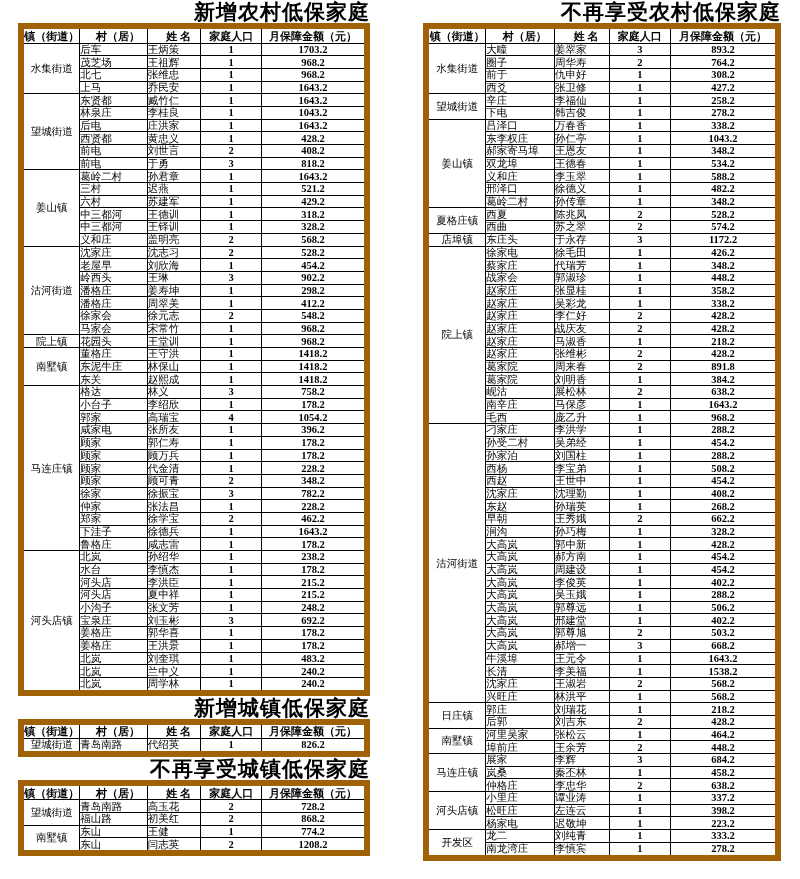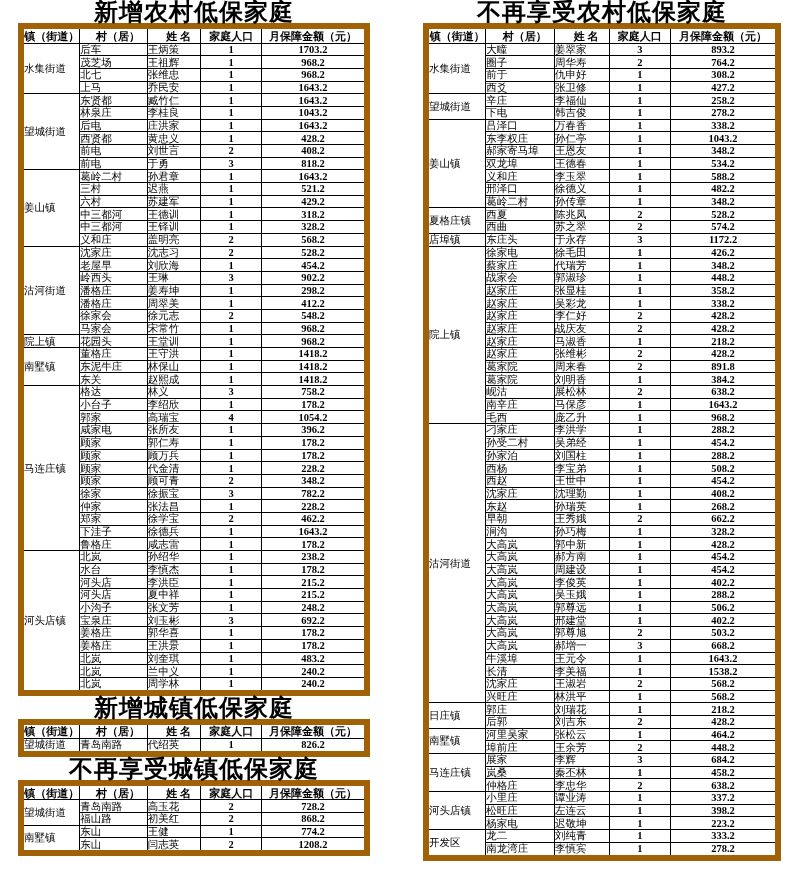--- a/index.html
+++ b/index.html
@@ -9,24 +9,24 @@
     background:#ffffff;
     color:#000000;
     font-family:"Liberation Serif","DejaVu Serif",serif;
     overflow:hidden;
   }
   .col{position:absolute;top:0;}
   .col-left{left:18px;width:352px;}
   .col-right{left:423px;width:358px;border-radius:11px;}
   h1.tbl-title{
     margin:0;
-    text-align:center;
+    text-align:right;
     font-family:"Liberation Sans","DejaVu Sans",sans-serif;
     font-weight:bold;
-    font-size:24px;
+    font-size:21px;
     line-height:23px;
     color:#000000;
     letter-spacing:1px;
   }
   .title-top{margin:3px 0 5px 0;}
   .title-mid{margin:9px 0 7px 0;}
   .title-low{margin:13px 0 8px 0;}
   table.tbl{
     width:100%;
     border-collapse:collapse;
@@ -49,21 +49,21 @@
   }
   table.tbl th:nth-child(2), table.tbl th:nth-child(3){
     text-align:center;
     padding-left:9px;
   }
   table.tbl td{
     height:11.7px;
     font-size:10.5px;
     line-height:11px;
   }
-  td.town{text-align:left;}
+  td.town{text-align:center;}
   td.d0, td.d1{text-align:left;padding-left:9px;}
   td.d2, td.d3{
     text-align:center;
     font-weight:bold;
     font-family:"Liberation Serif","DejaVu Serif",serif;
   }
   col.c0{width:17%;}
   col.c1{width:19.5%;}
   col.c2{width:15.5%;}
   col.c3{width:17.5%;}

